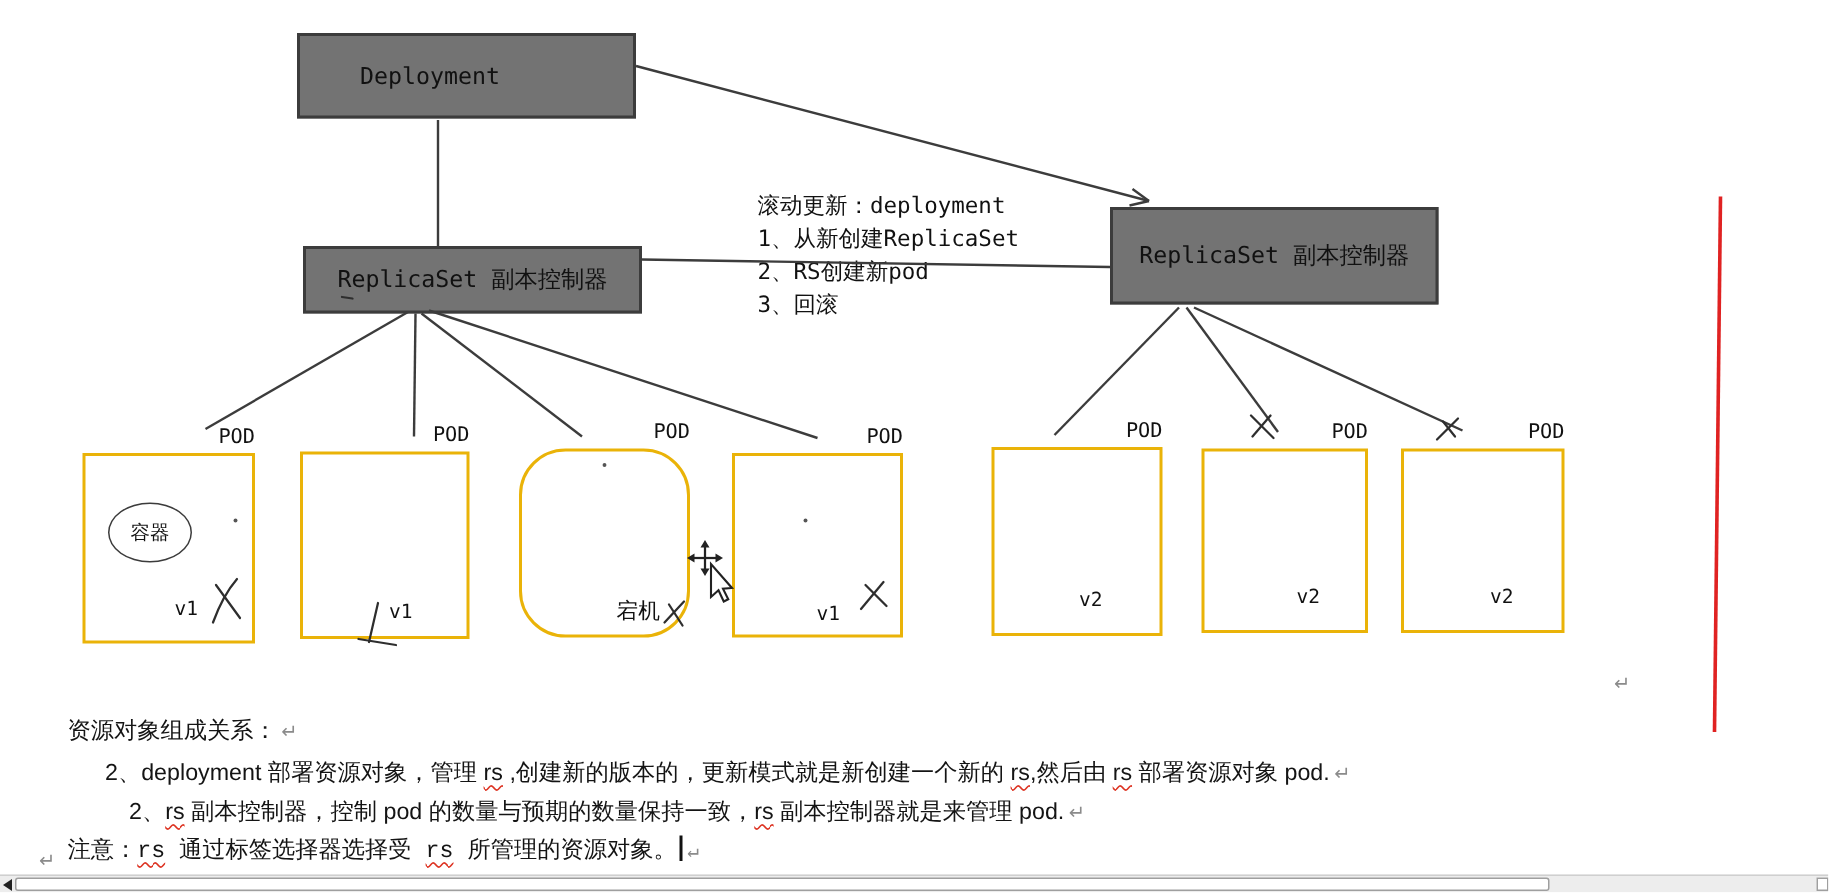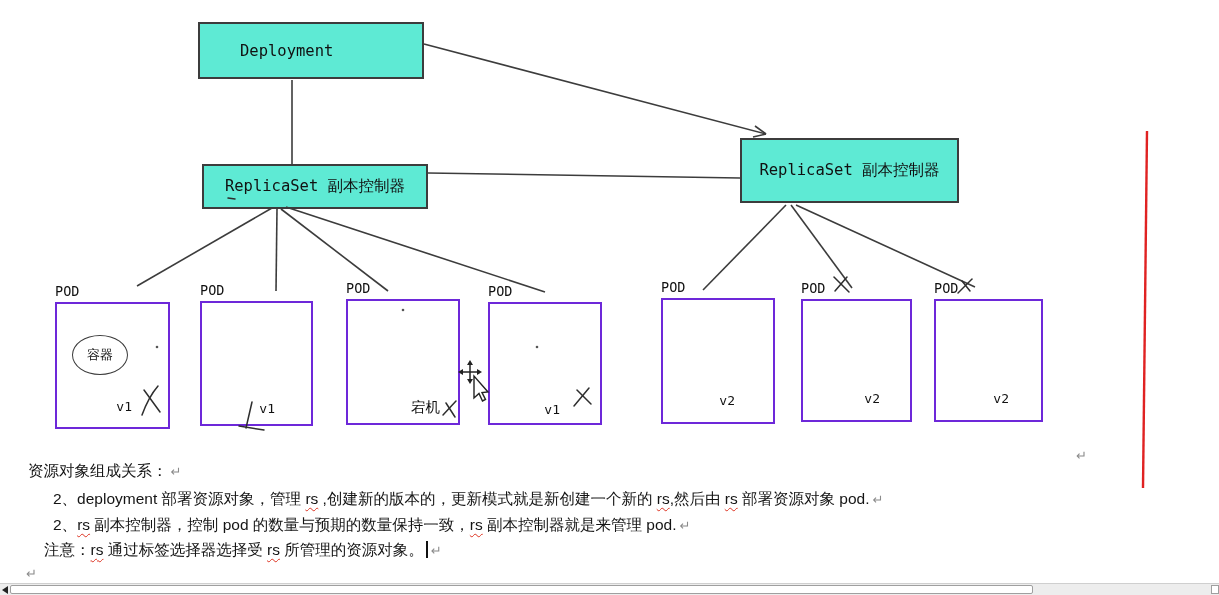--- a/index.html
+++ b/index.html
@@ -1,33 +1,33 @@
 <!DOCTYPE html>
 <html><head>
 <meta charset="utf-8">
 <style>
   html,body{margin:0;padding:0;background:#fff;}
   .canvas{position:relative;width:1219px;height:595px;background:#ffffff;overflow:hidden;
           font-family:"Liberation Sans",sans-serif;color:#141414;}
   
-  .dbox{position:absolute;border:2px solid #3c3c3c;background:#5eead4;box-sizing:border-box;
+  .dbox{position:absolute;border:2px solid #3c3c3c;background:#737373;box-sizing:border-box;
         display:flex;align-items:center;justify-content:center;
         font-family:"DejaVu Sans Mono",monospace;font-size:15.5px;color:#111;z-index:2;}
   .pod{position:absolute;z-index:2;}
-  .podlabel{text-align:left;font-family:"DejaVu Sans Mono",monospace;font-size:13.5px;
+  .podlabel{text-align:right;font-family:"DejaVu Sans Mono",monospace;font-size:13.5px;
             color:#111;height:18px;line-height:18px;}
-  .podbox{position:relative;border:2px solid #6d28d9;background:#fff;box-sizing:border-box;margin-top:2px;}
+  .podbox{position:relative;border:2px solid #eab308;background:#fff;box-sizing:border-box;margin-top:2px;}
   .ver{position:absolute;font-family:"DejaVu Sans Mono",monospace;font-size:13px;color:#111;}
   .ellipse{position:absolute;left:15px;top:31px;width:56px;height:40px;border:1.6px solid #3c3c3c;
            border-radius:50%;display:flex;align-items:center;justify-content:center;
            font-size:13px;color:#111;box-sizing:border-box;}
   .rollnote{position:absolute;z-index:2;font-size:15px;line-height:22px;color:#111;
             font-family:"DejaVu Sans Mono",monospace;white-space:nowrap;}
   
-  .nline{position:absolute;margin:0;font-size:15.5px;line-height:19px;white-space:nowrap;z-index:2;}
+  .nline{position:absolute;margin:17px;font-size:15.5px;line-height:19px;white-space:nowrap;z-index:2;}
   .sp{text-decoration:underline;text-decoration-style:wavy;text-decoration-color:#dd3322;
       text-decoration-thickness:1px;text-underline-offset:3px;}
   .pmark{color:#8b8b8b;font-size:13px;margin-left:3px;}
   .pmark-abs{position:absolute;z-index:2;color:#8b8b8b;font-size:13px;}
   .caret{display:inline-block;width:2px;height:17px;background:#111;vertical-align:-3px;margin-left:2px;}
   
   .overlay{position:absolute;left:0;top:0;z-index:5;pointer-events:none;}
   
   .scrollstrip{position:absolute;left:0;top:583px;width:1219px;height:12px;background:#ededed;
                border-top:1px solid #cfcfcf;box-sizing:border-box;z-index:3;}
@@ -49,41 +49,47 @@
   </div>
 
   <div class="dbox" style="left:202px;top:164px;width:226px;height:45px;">
     <span>ReplicaSet 副本控制器</span>
   </div>
 
   <div class="dbox" style="left:740px;top:138px;width:219px;height:65px;">
     <span>ReplicaSet 副本控制器</span>
   </div>
 
+  <div class="rollnote" style="left:505px;top:126px;">
+    <div>滚动更新：deployment</div>
+    <div>1、从新创建ReplicaSet</div>
+    <div>2、RS创建新pod</div>
+    <div>3、回滚</div>
+  </div>
 
   <div class="pod" style="left:55px;top:282px;width:115px;">
     <div class="podlabel">POD</div>
     <div class="podbox" style="height:127px;">
       <div class="ellipse">
         <span>容器</span>
       </div>
       <span class="ver" style="right:36px;bottom:13px;">v1</span>
     </div>
   </div>
 
   <div class="pod" style="left:200px;top:281px;width:113px;">
     <div class="podlabel">POD</div>
     <div class="podbox" style="height:125px;">
       <span class="ver" style="right:36px;bottom:8px;">v1</span>
     </div>
   </div>
 
   <div class="pod" style="left:346px;top:279px;width:114px;">
     <div class="podlabel">POD</div>
-    <div class="podbox" style="height:126px;">
+    <div class="podbox" style="height:126px;border-radius:31px;">
       <span class="ver" style="right:18px;bottom:6px;font-size:14.5px;">宕机</span>
     </div>
   </div>
 
   <div class="pod" style="left:488px;top:282px;width:114px;">
     <div class="podlabel">POD</div>
     <div class="podbox" style="height:123px;">
       <span class="ver" style="right:40px;bottom:6px;">v1</span>
     </div>
   </div>
@@ -110,25 +116,25 @@
   </div>
 
   <p class="nline" style="left:28px;top:461px;">
     <span>资源对象组成关系：</span><span class="pmark">↵</span>
   </p>
 
   <p class="nline" style="left:53px;top:489px;">
     <span>2、deployment 部署资源对象，管理 </span><span class="sp">rs</span><span> ,创建新的版本的，更新模式就是新创建一个新的 </span><span class="sp">rs</span><span>,然后由 </span><span class="sp">rs</span><span> 部署资源对象 pod.</span><span class="pmark">↵</span>
   </p>
 
-  <p class="nline" style="left:53px;top:515px;">
+  <p class="nline" style="left:69px;top:515px;">
     <span>2、</span><span class="sp">rs</span><span> 副本控制器，控制 pod 的数量与预期的数量保持一致，</span><span class="sp">rs</span><span> 副本控制器就是来管理 pod.</span><span class="pmark">↵</span>
   </p>
 
-  <p class="nline" style="left:44px;top:540px;">
+  <p class="nline" style="left:28px;top:540px;font-family:Liberation Mono, monospace;">
     <span>注意：</span><span class="sp">rs</span><span> 通过标签选择器选择受 </span><span class="sp">rs</span><span> 所管理的资源对象。</span><span class="caret"></span><span class="pmark">↵</span>
   </p>
 
   <span class="pmark-abs" style="left:26px;top:566px;">↵</span>
   <span class="pmark-abs" style="left:1076px;top:448px;">↵</span>
 
   <svg class="overlay" width="1219" height="595" viewBox="0 0 1219 595">
     <g stroke="#3c3c3c" stroke-width="1.6" fill="none">
       <line x1="292" y1="80" x2="292" y2="164"></line>
       <line x1="424" y1="44" x2="766" y2="134"></line>

